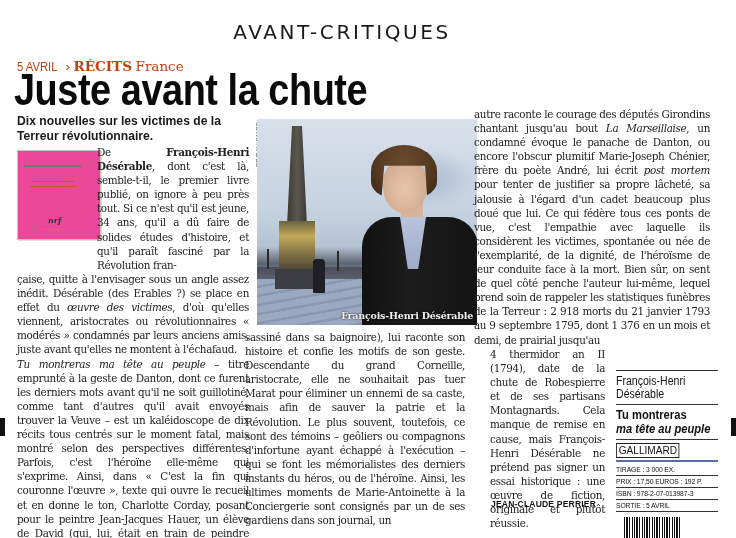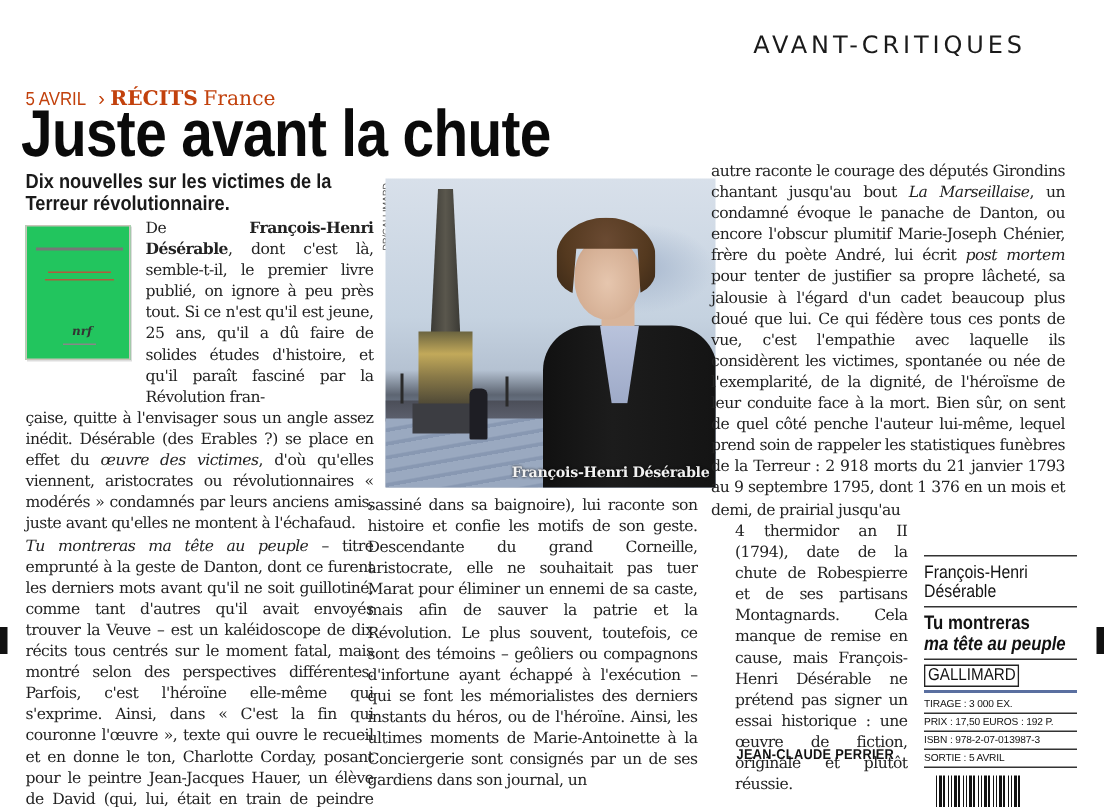--- a/index.html
+++ b/index.html
@@ -1,21 +1,21 @@
 <!DOCTYPE html>
 <html><head>
 <meta charset="utf-8">
 <style>
   * { box-sizing: border-box; margin: 0; padding: 0; }
   html, body { width: 736px; height: 538px; background: #ffffff; overflow: hidden; }
   body { position: relative; font-family: "DejaVu Serif", serif; color: #1a1a1a; }
 
   .section-header {
-    position: absolute; top: 20px; left: 0; width: 684px; text-align: right;
-    font-family: "DejaVu Sans", sans-serif; font-size: 16px; letter-spacing: 2.6px;
+    position: absolute; top: 20px; left: 0; width: 684px; text-align: center;
+    font-family: "DejaVu Sans", sans-serif; font-size: 20px; letter-spacing: 2.6px;
     color: #1a1a1a; font-weight: normal;
   }
 
   .kicker {
     position: absolute; top: 58px; left: 17px;
     font-family: "Liberation Sans", sans-serif; font-size: 13px; color: #c2410c;
     white-space: nowrap;
   }
   .kicker .date { font-family: "Liberation Sans", sans-serif; font-size: 12.5px; transform: scaleX(0.9); display:inline-block; transform-origin:left; }
   .kicker .cat { font-family: "DejaVu Serif", serif; font-weight: bold; font-size: 13.5px; }
@@ -30,22 +30,22 @@
   }
 
   .dek {
     position: absolute; top: 113px; left: 17px; width: 230px;
     font-family: "Liberation Sans", sans-serif; font-weight: bold;
     font-size: 13.5px; line-height: 15px; color: #1a1a1a;
     transform: scaleX(0.9); transform-origin: left top;
   }
 
   .book-cover {
-    position: absolute; top: 150px; left: 17px; width: 70px; height: 90px;
-    background: #22c55e; border: 1px solid #c8c4b8;
+    position: absolute; top: 150px; left: 17px; width: 84px; height: 90px;
+    background: #ec4899; border: 1px solid #c8c4b8;
     box-shadow: 1px 1px 0 #ddd;
   }
   .book-cover .bc-author { position:absolute; top:14px; left:6px; width:58px; height:2px; background:#777; }
   .book-cover .bc-title1 { position:absolute; top:30px; left:14px; width:42px; height:1px; background:#b25a3c; }
   .book-cover .bc-title2 { position:absolute; top:35px; left:12px; width:46px; height:1px; background:#b25a3c; }
   .book-cover .bc-logo { position:absolute; top:64px; left:30px; font-size:8px; font-style: italic; font-weight: bold; color:#333; }
   .book-cover .bc-pub { position:absolute; top:78px; left:24px; width:22px; height:1px; background:#888; }
 
   .body-col {
     position: absolute;
@@ -140,21 +140,21 @@
 
 <div class="book-cover">
   <div class="bc-author"></div>
   <div class="bc-title1"></div>
   <div class="bc-title2"></div>
   <div class="bc-logo">nrf</div>
   <div class="bc-pub"></div>
 </div>
 
 <div class="body-col col1a">
-  <p><span>De </span><span class="b">François-Henri Désérable</span><span>, dont c'est là, semble-t-il, le premier livre publié, on ignore à peu près tout. Si ce n'est qu'il est jeune, 25 ans, qu'il a dû faire de solides études d'histoire, et qu'il paraît fasciné par la Révolution fran-</span></p>
+  <p><span>De </span><span class="b">François-Henri Désérable</span><span>, dont c'est là, semble-t-il, le premier livre publié, on ignore à peu près tout. Si ce n'est qu'il est jeune, 34 ans, qu'il a dû faire de solides études d'histoire, et qu'il paraît fasciné par la Révolution fran-</span></p>
 </div>
 
 <div class="body-col col1b">
   <p><span>çaise, quitte à l'envisager sous un angle assez inédit. Désérable (des Erables ?) se place en effet du </span><span class="ital">œuvre des victimes</span><span>, d'où qu'elles viennent, aristocrates ou révolutionnaires « modérés » condamnés par leurs anciens amis, juste avant qu'elles ne montent à l'échafaud.</span></p>
   <p><span class="ital">Tu montreras ma tête au peuple</span><span> – titre emprunté à la geste de Danton, dont ce furent les derniers mots avant qu'il ne soit guillotiné, comme tant d'autres qu'il avait envoyés trouver la Veuve – est un kaléidoscope de dix récits tous centrés sur le moment fatal, mais montré selon des perspectives différentes. Parfois, c'est l'héroïne elle-même qui s'exprime. Ainsi, dans « C'est la fin qui couronne l'œuvre », texte qui ouvre le recueil et en donne le ton, Charlotte Corday, posant pour le peintre Jean-Jacques Hauer, un élève de David (qui, lui, était en train de peindre Marat as-</span></p>
 </div>
 
 <div class="photo-credit">
     <span>DR/GALLIMARD</span>
   </div>

